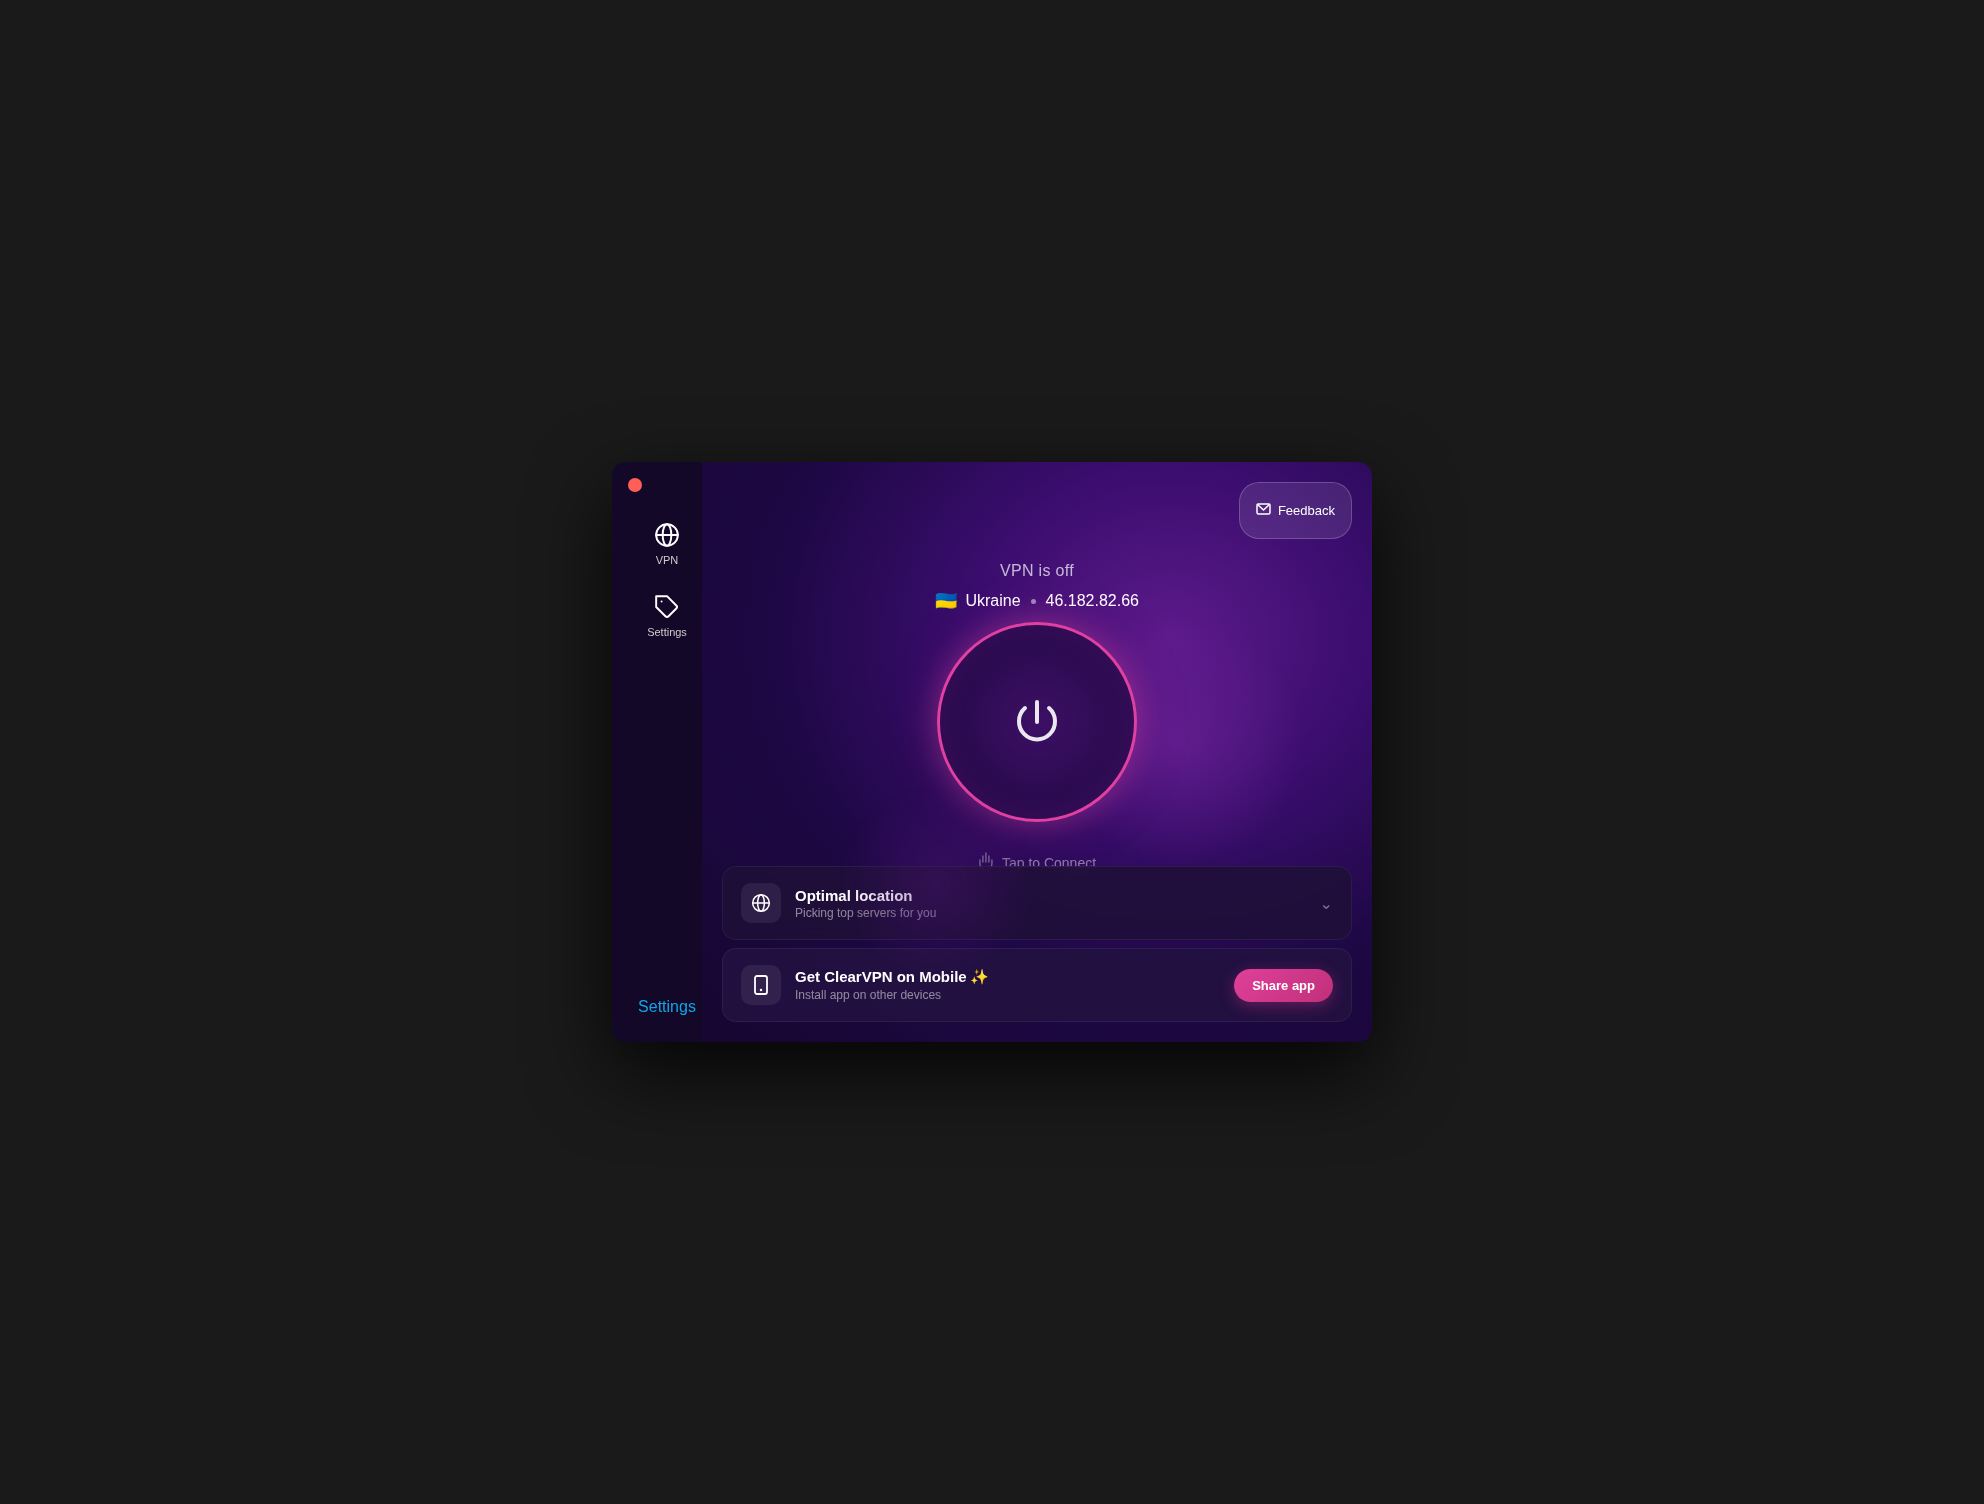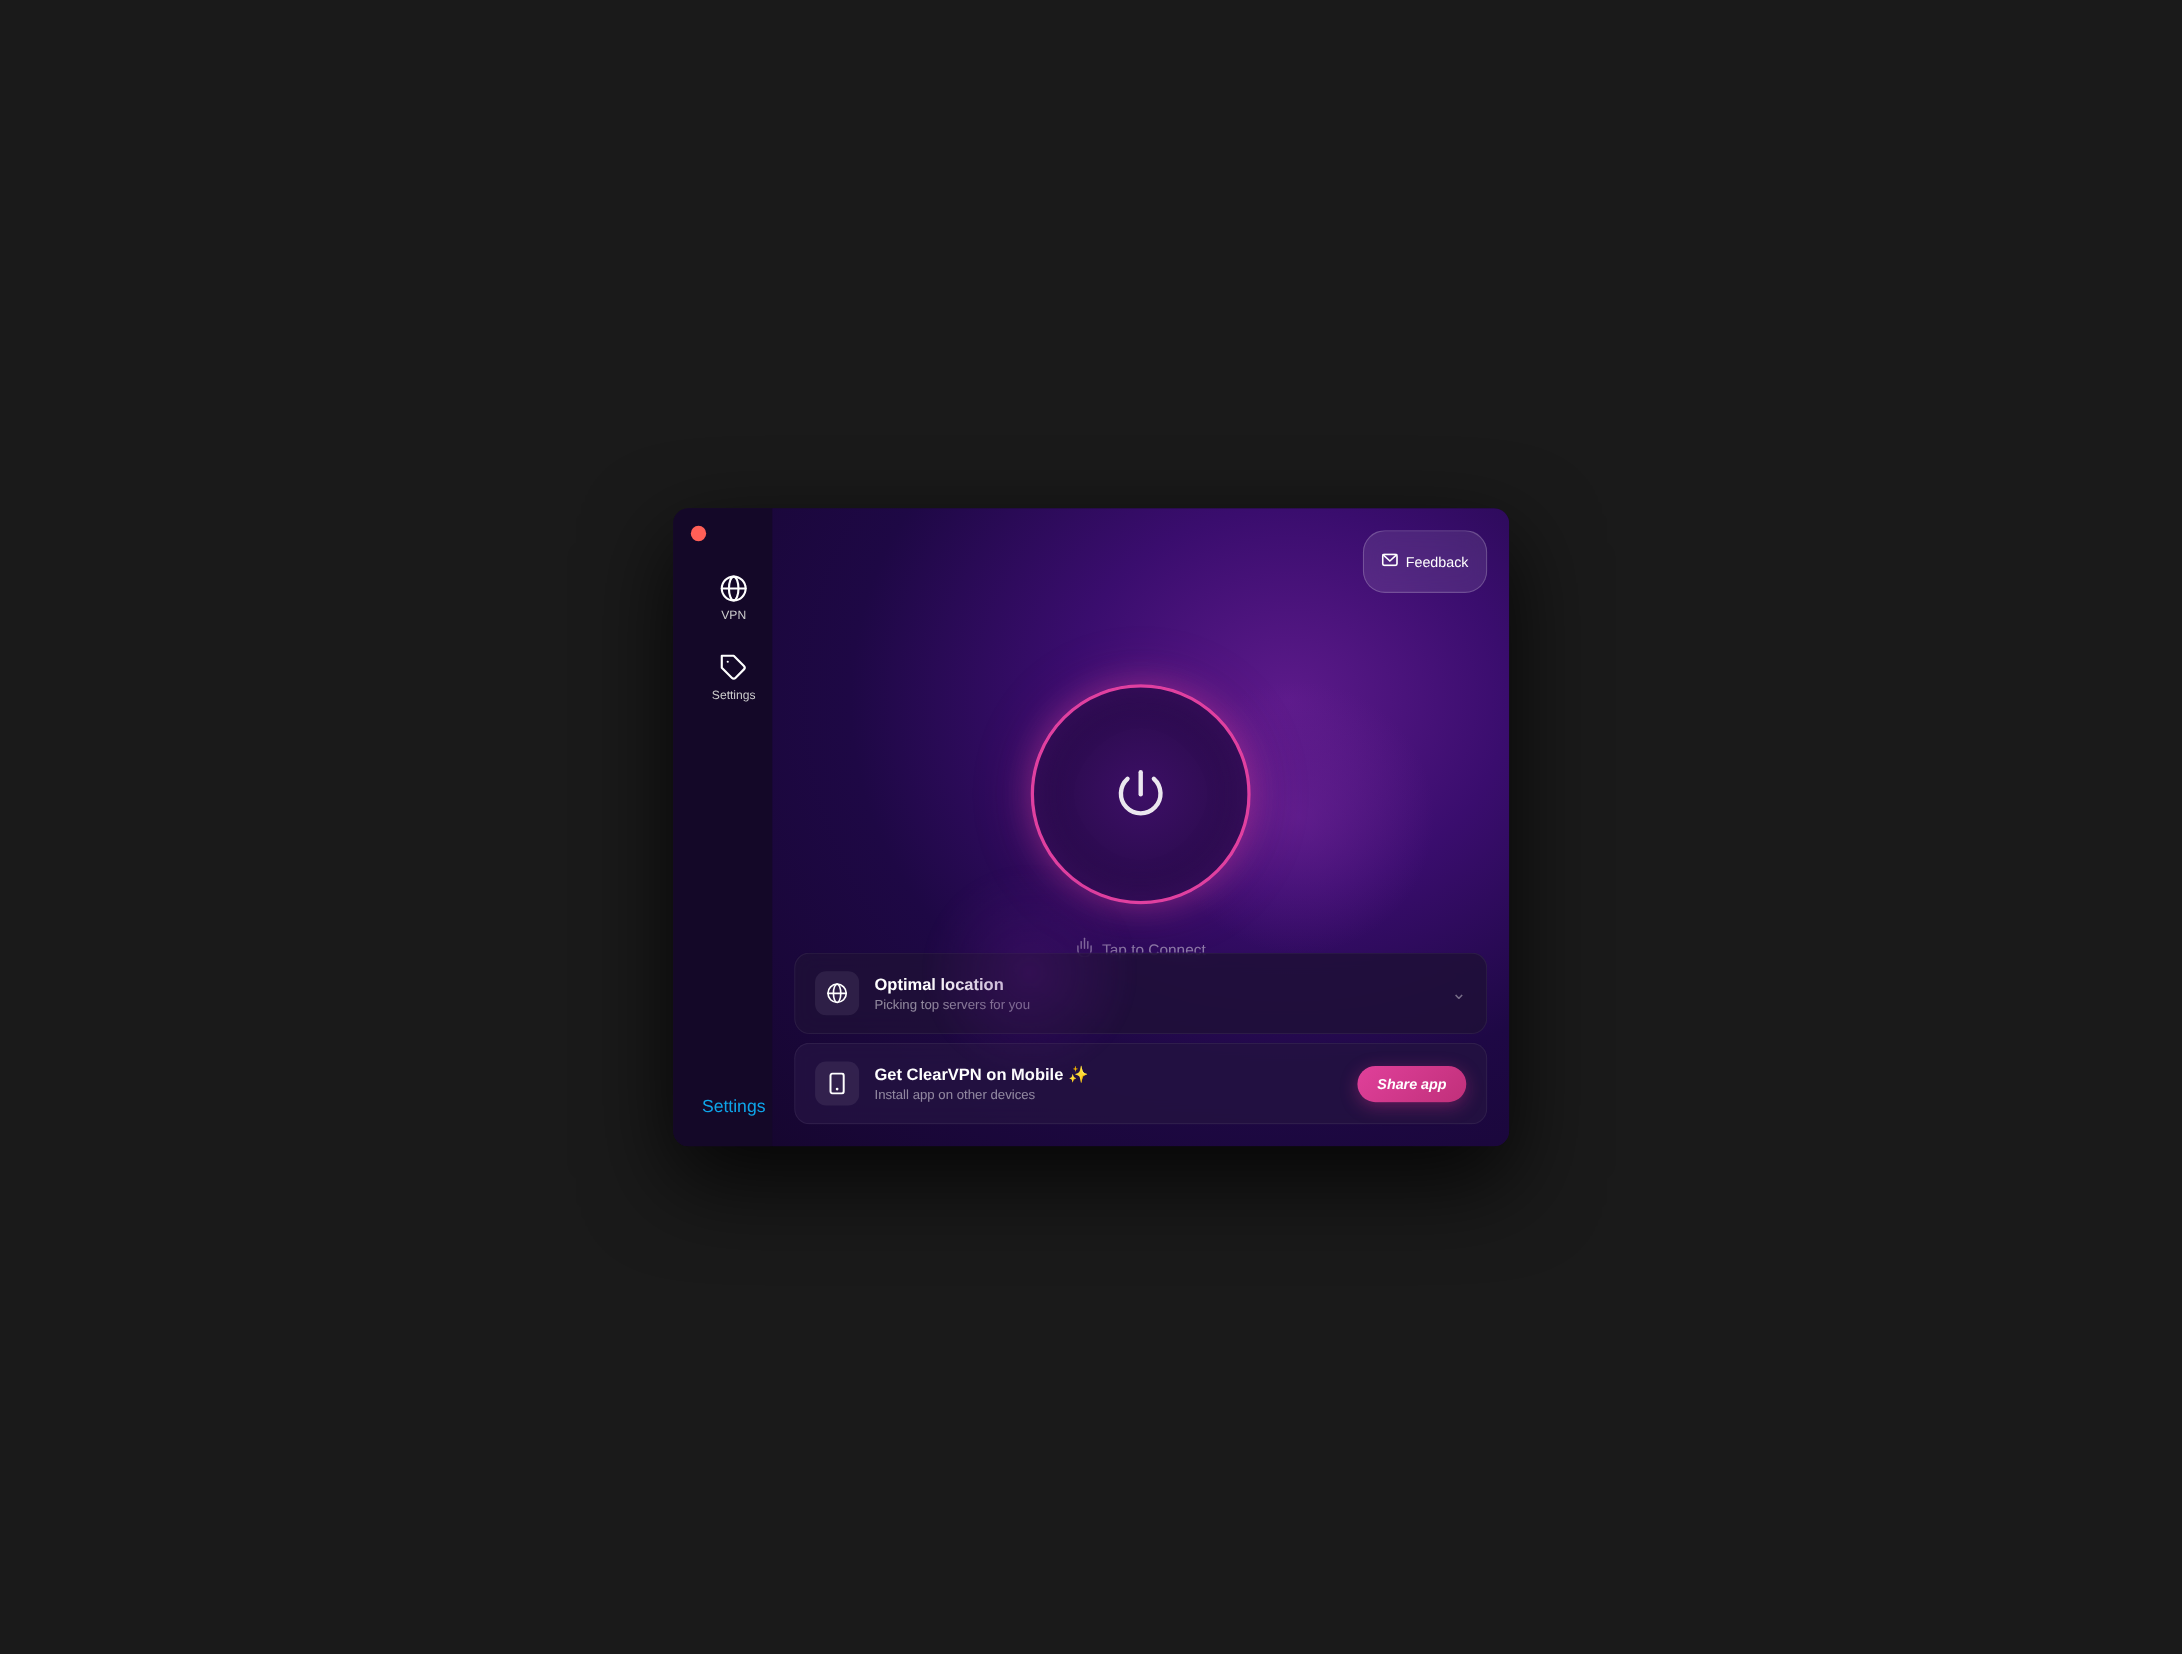--- a/index.html
+++ b/index.html
@@ -301,21 +301,20 @@
       background: linear-gradient(135deg, #e0409a, #c0307a);
       border: none;
       border-radius: 20px;
       padding: 9px 18px;
       color: #fff;
       font-size: 13px;
       font-weight: 600;
       cursor: pointer;
       white-space: nowrap;
       box-shadow: 0 4px 15px rgba(200, 50, 130, 0.4);
-      font-style: italic;
     }
   </style>
 </head>
 <body>
 
 <div class="app-window">
 
   <div class="traffic-lights">
     <div class="traffic-light-red"></div>
   </div>
@@ -364,20 +363,29 @@
     <button class="feedback-btn">
       <span>
         <svg width="15" height="12" viewBox="0 0 15 12" fill="none" stroke="currentColor" stroke-width="1.5">
           <rect x="1" y="1" width="13" height="10" rx="1.5"></rect>
           <polyline points="1,1 7.5,7 14,1"></polyline>
         </svg>
       </span>
       <span>Feedback</span>
     </button>
 
+    <div class="vpn-status-area">
+      <span class="vpn-status-text">VPN is off</span>
+      <div class="vpn-location-row">
+        <span class="flag-emoji">🇺🇦</span>
+        <span>Ukraine</span>
+        <span class="dot-separator"></span>
+        <span>46.182.82.66</span>
+      </div>
+    </div>
 
     <div class="power-button-wrapper">
       <div class="power-ring">
         <span class="power-icon-svg">
           <svg viewBox="0 0 64 64" fill="none" stroke="currentColor" stroke-width="3.5" stroke-linecap="round">
             <path d="M32 12 L32 32" stroke-width="4"></path>
             <path d="M20 18 A18 18 0 1 0 44 18" fill="none" stroke-width="4"></path>
           </svg>
         </span>
       </div>

